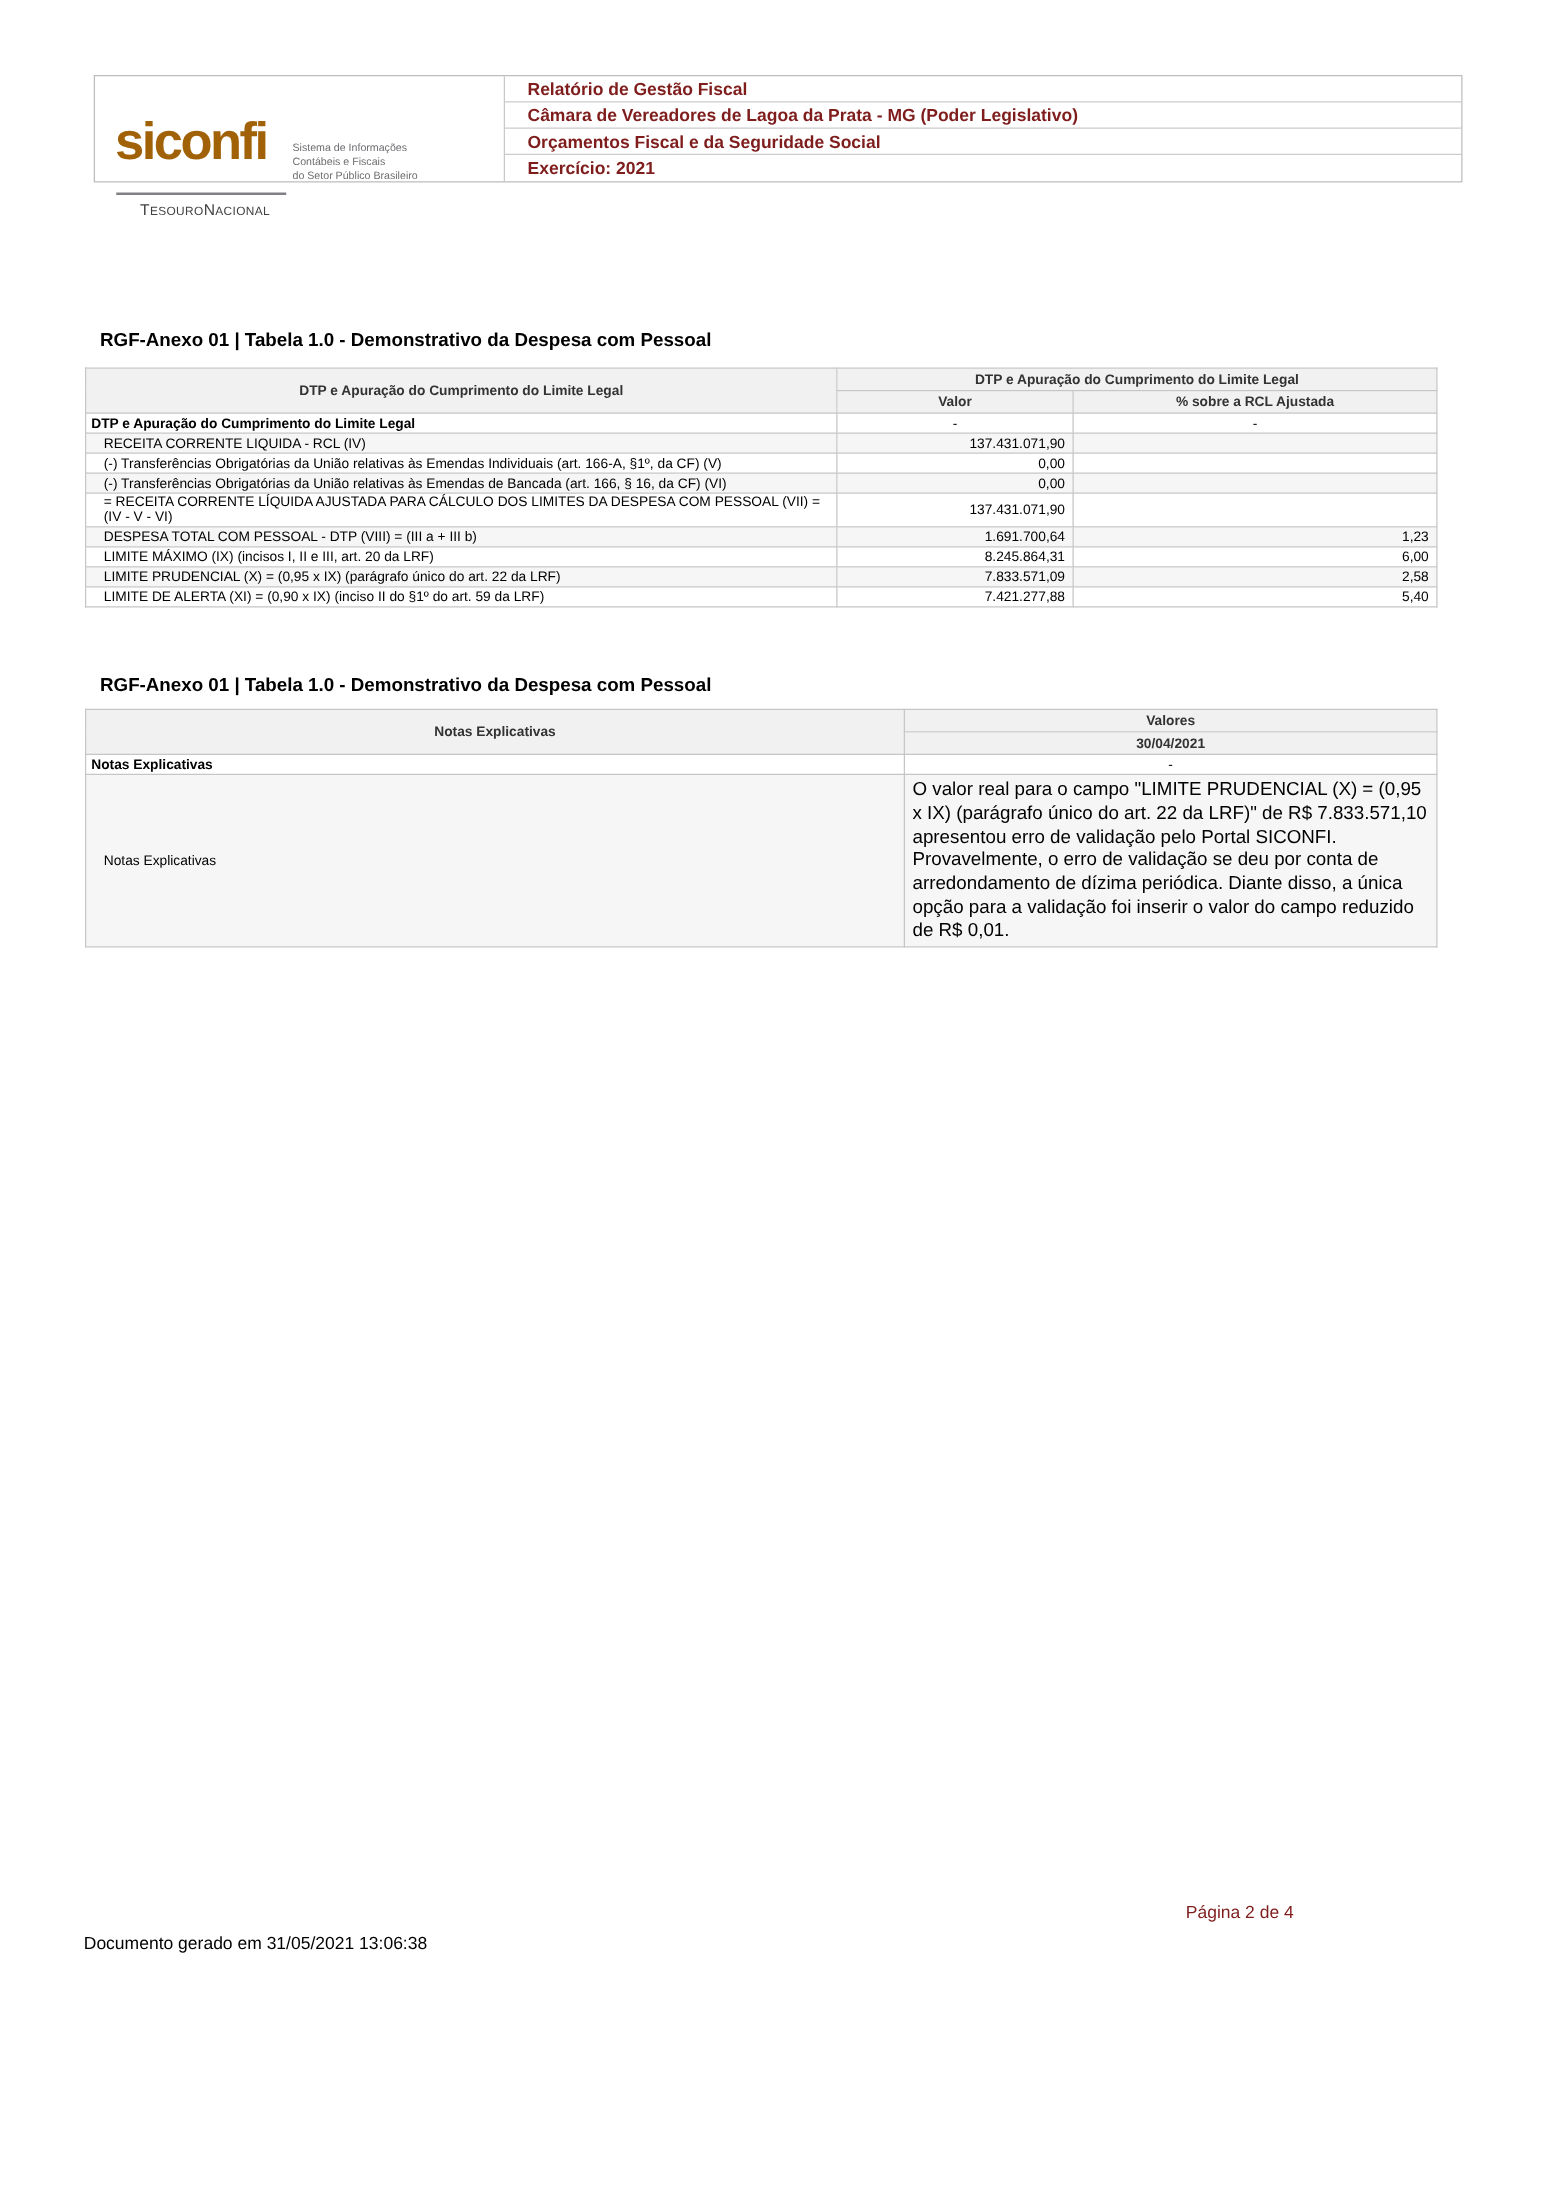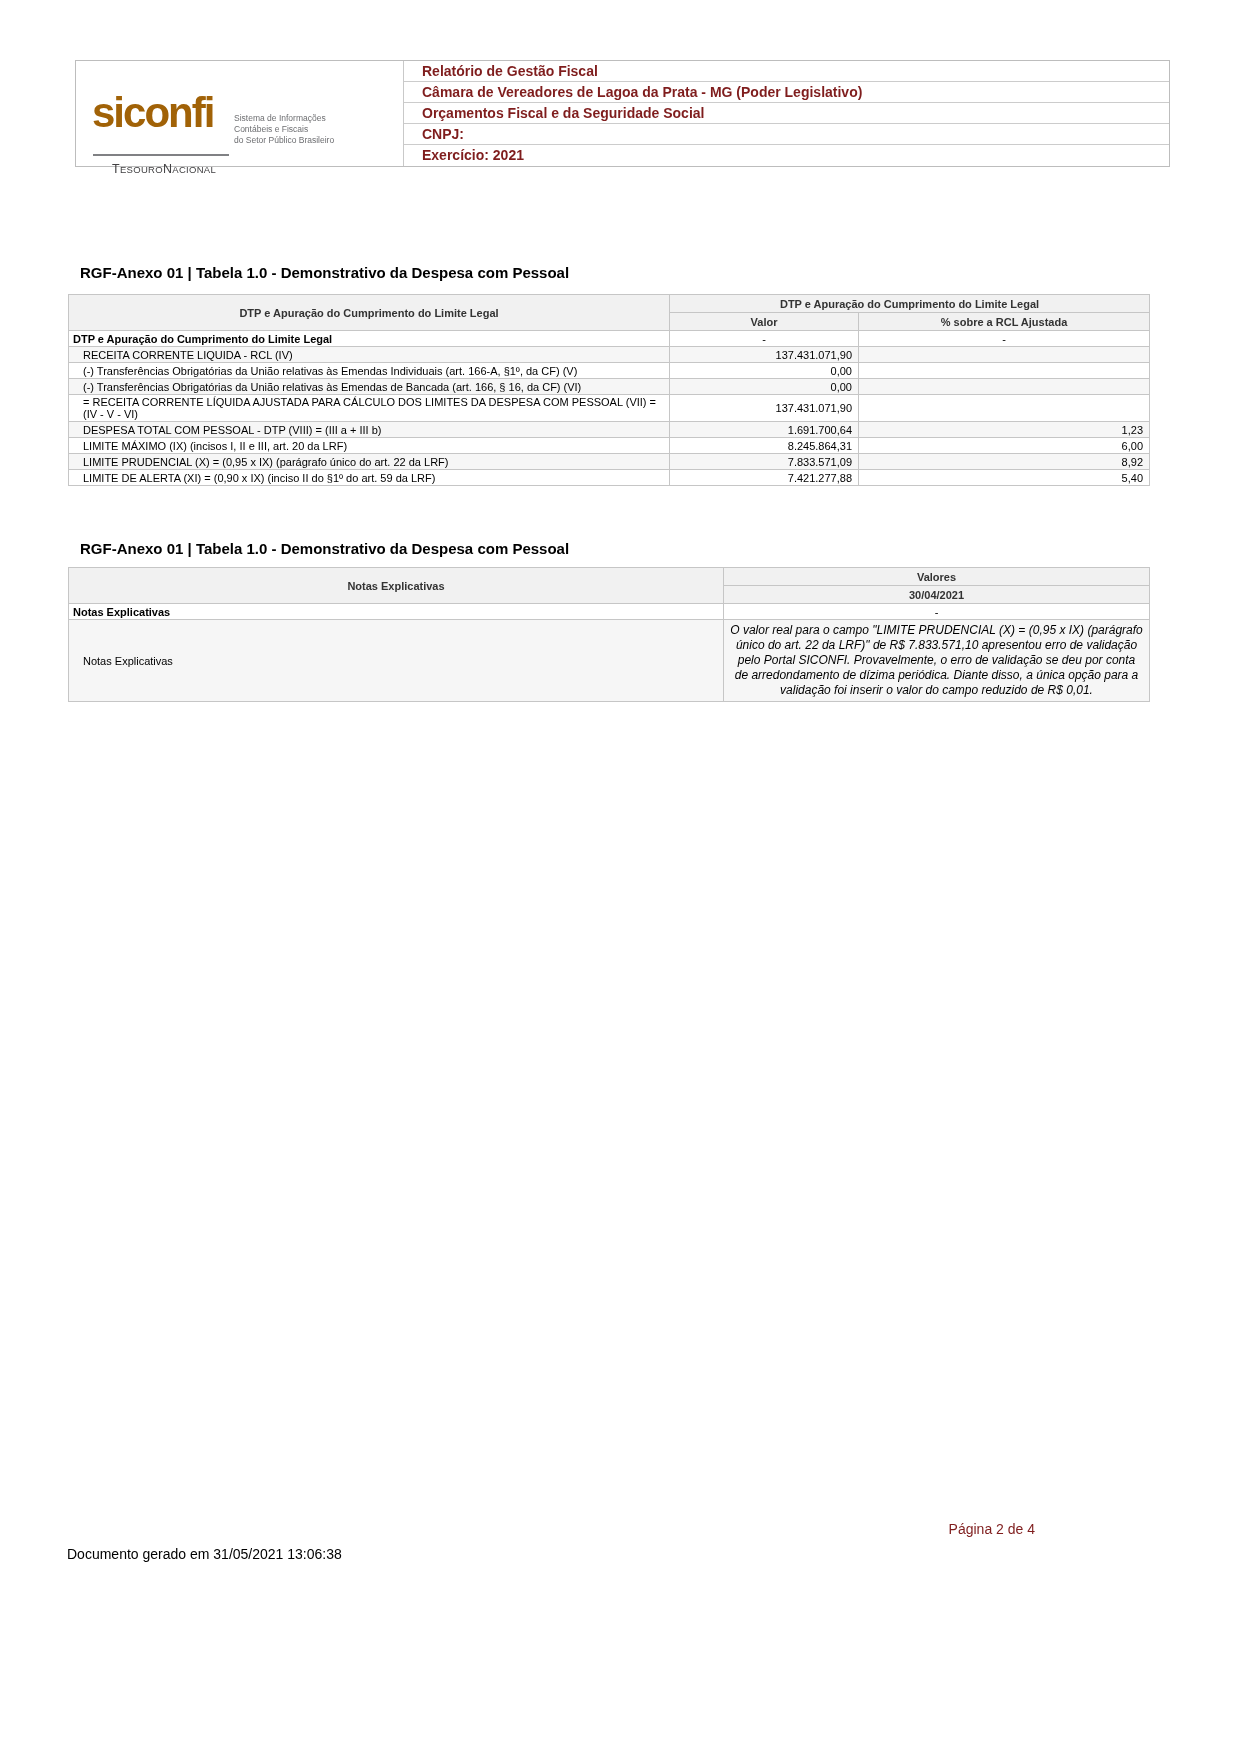--- a/index.html
+++ b/index.html
@@ -81,22 +81,22 @@
   .data-table td { height: 16px; color: #000; vertical-align: middle; }
   .data-table tbody tr:nth-child(even) { background: #f6f6f6; }
 
   td.lbl { text-align: left; padding-left: 14px; }
   tr.hdr-row td.lbl { font-weight: bold; padding-left: 4px; }
   td.num { text-align: right; }
   td.ctr { text-align: center; }
 
   
   #table2 td.note {
-    font-size: 12px; line-height: 1.25;
-    padding: 3px 6px; text-align: center; vertical-align: top; font-style: italic;
+    font-size: 15px; line-height: 1.25;
+    padding: 3px 6px; text-align: left; vertical-align: top;
   }
   #table2 td.lbl2 { text-align: left; padding-left: 14px; vertical-align: middle; }
 
   
   .footer-left {
     position: absolute; left: 67px; top: 1521px;
     font-size: 14px; color: #000; margin-top: 25px;
   }
   .footer-right {
     position: absolute; right: 206px; top: 1521px;
@@ -116,21 +116,20 @@
     </div>
     <div class="brand-underline"></div>
     <div class="org">
       <span class="big">T</span><span class="sm">ESOURO</span><span class="big">N</span><span class="sm">ACIONAL</span>
     </div>
   </div>
   <div class="info-cell">
     <div class="info-row">Relatório de Gestão Fiscal</div>
     <div class="info-row">Câmara de Vereadores de Lagoa da Prata - MG (Poder Legislativo)</div>
     <div class="info-row">Orçamentos Fiscal e da Seguridade Social</div>
-    <div class="info-row">CNPJ:</div>
     <div class="info-row">Exercício: 2021</div>
   </div>
 </div>
 
 <div class="section-title" id="title1">RGF-Anexo 01 | Tabela 1.0 - Demonstrativo da Despesa com Pessoal</div>
 
 <table class="data-table" id="table1">
   <colgroup>
       <col style="width:601px">
       <col style="width:189px">
@@ -178,21 +177,21 @@
       <td class="num">1,23</td>
     </tr>
     <tr>
       <td class="lbl">LIMITE MÁXIMO (IX) (incisos I, II e III, art. 20 da LRF)</td>
       <td class="num">8.245.864,31</td>
       <td class="num">6,00</td>
     </tr>
     <tr>
       <td class="lbl">LIMITE PRUDENCIAL (X) = (0,95 x IX) (parágrafo único do art. 22 da LRF)</td>
       <td class="num">7.833.571,09</td>
-      <td class="num">8,92</td>
+      <td class="num">2,58</td>
     </tr>
     <tr>
       <td class="lbl">LIMITE DE ALERTA (XI) = (0,90 x IX) (inciso II do §1º do art. 59 da LRF)</td>
       <td class="num">7.421.277,88</td>
       <td class="num">5,40</td>
     </tr>
   </tbody>
 </table>
 
 <div class="section-title" id="title2">RGF-Anexo 01 | Tabela 1.0 - Demonstrativo da Despesa com Pessoal</div>

